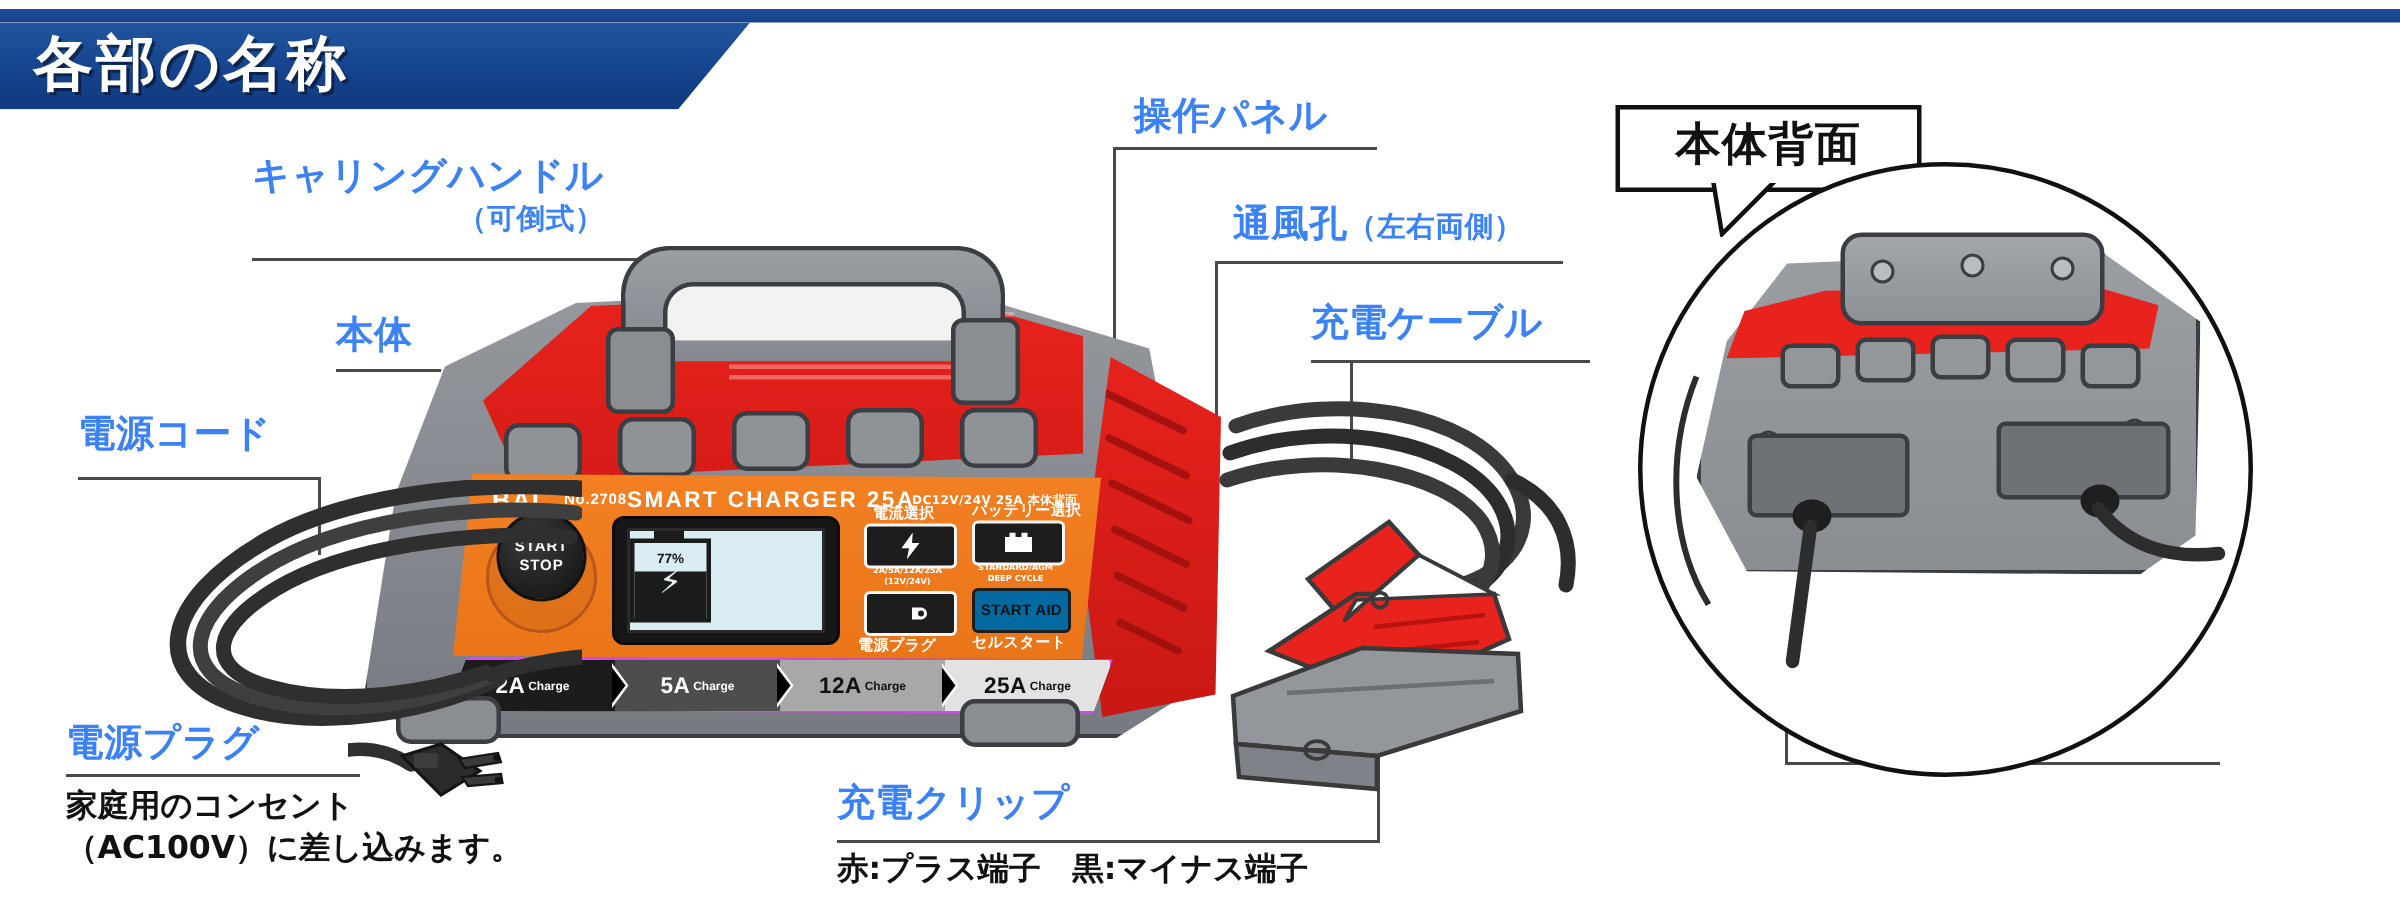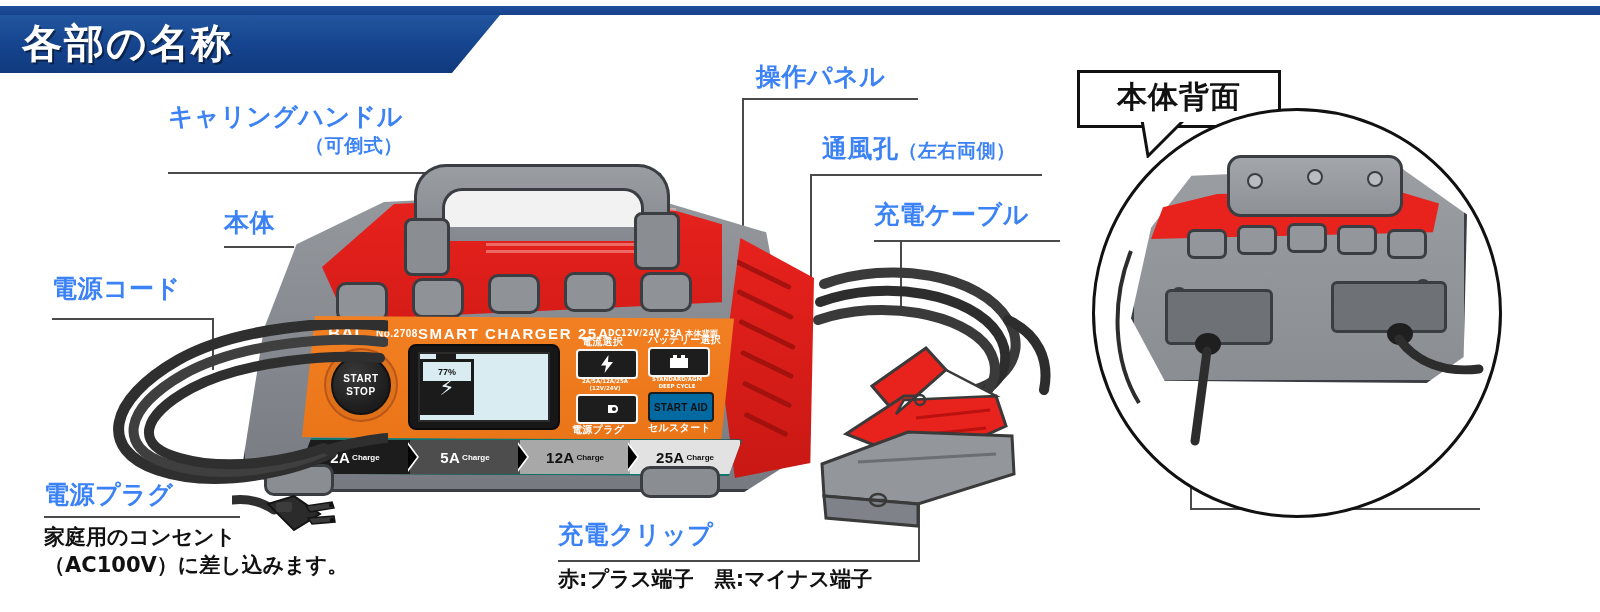--- a/index.html
+++ b/index.html
@@ -118,21 +118,21 @@
                 letter-spacing:1.6px;}
   #spec-text{position:absolute;left:372px;top:196px;font-size:8px;font-weight:bold;color:#fff;
              letter-spacing:.3px;font-family:"DejaVu Sans",sans-serif;}
 
   
   #startstop-ring{
     position:absolute;left:88px;top:216px;width:70px;height:70px;border-radius:50%;
     border:2px solid #b9561a;background:rgba(0,0,0,.06);
   }
   #startstop{
-    position:absolute;left:95px;top:223px;width:56px;height:56px;border-radius:50%;
+    position:absolute;left:95px;top:209px;width:56px;height:56px;border-radius:50%;
     background:radial-gradient(circle at 38% 32%, #3a3a3a 0%, #1c1c1c 70%);
     border:2px solid #111;
     display:flex;flex-direction:column;align-items:center;justify-content:center;
   }
   #startstop span{color:#fff;font-size:10px;font-weight:bold;letter-spacing:.6px;line-height:13px;}
 
   
   #lcd-bezel{
     position:absolute;left:172px;top:212px;width:148px;height:82px;border-radius:8px;
     background:#171717;border:2px solid #0c0c0c;
@@ -177,21 +177,21 @@
     position:absolute;background:#1d1d1d;border:2px solid #f6f6f6;border-radius:4px;
     display:flex;align-items:center;justify-content:center;
   }
   .pbtn.light{background:#0369a1;border:2px solid #1d1d1d;}
   .pbtn svg{display:block;}
   #btn-startaid-text{font-size:10px;font-weight:bold;color:#111;letter-spacing:.2px;}
 
   
   #chargebar{
     position:absolute;left:62px;top:306px;width:440px;height:34px;
-    background:#2a2a2a;border:2px solid #0f766e;border-radius:3px;
+    background:#2a2a2a;border:2px solid #d946ef;border-radius:3px;
     clip-path:polygon(3% 0%, 100% 4%, 97% 100%, 0% 94%);
     overflow:hidden;display:flex;
   }
   .seg{position:relative;flex:1;display:flex;align-items:center;justify-content:center;}
   .seg span.a{font-size:15px;font-weight:bold;letter-spacing:.3px;}
   .seg span.c{font-size:8px;font-weight:bold;margin-left:2px;}
   .seg .chev{
     position:absolute;right:-9px;top:50%;transform:translateY(-50%);
     width:0;height:0;border-top:15px solid transparent;border-bottom:15px solid transparent;
     border-left:11px solid #fff;z-index:2;

